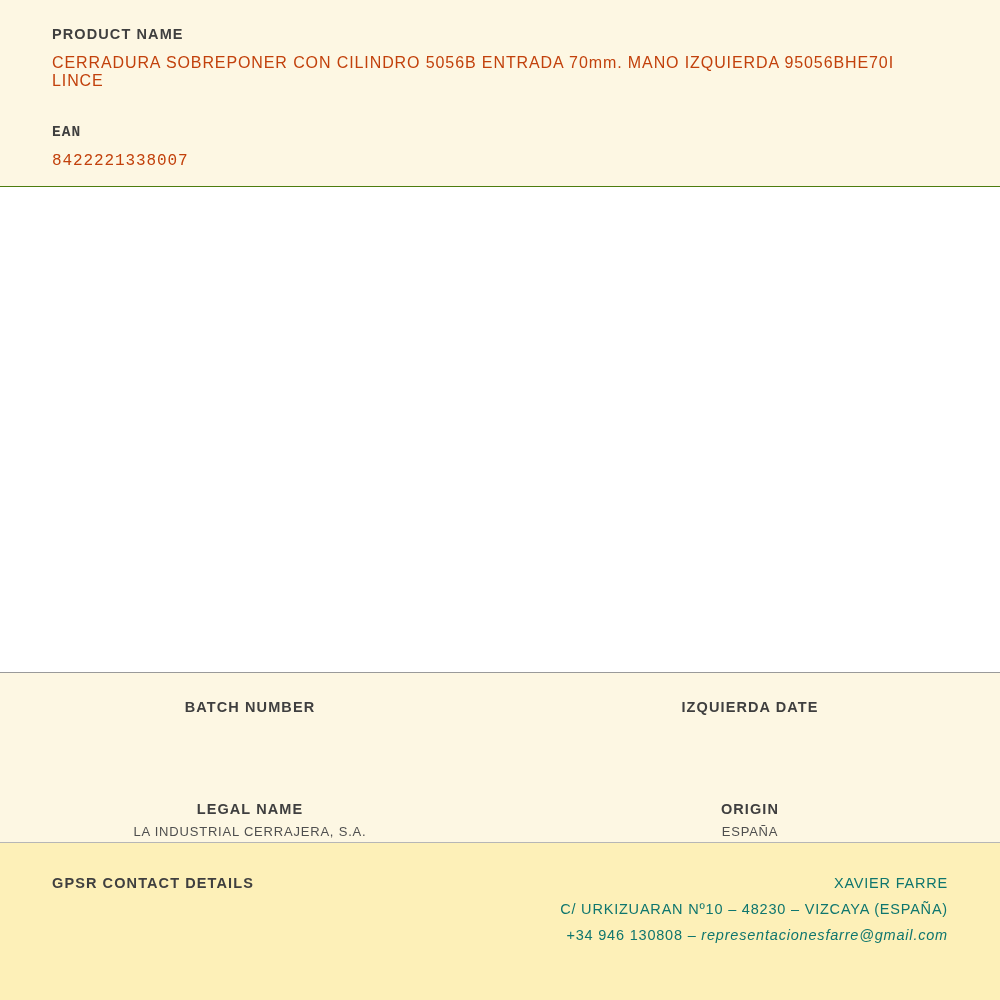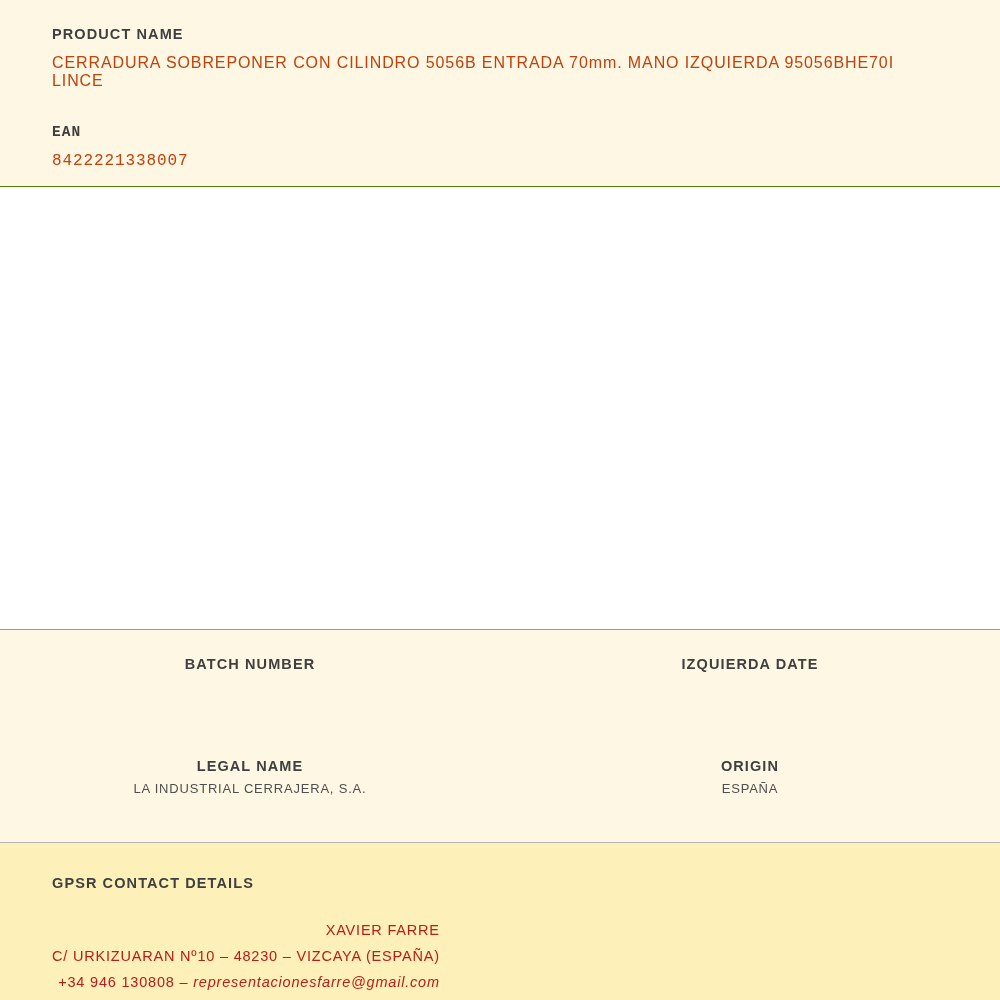--- a/index.html
+++ b/index.html
@@ -55,21 +55,21 @@
     border-bottom: 1px solid #9a9a9a;
     position: relative;
   }
 
   
   .info-band {
     background: #fdf7e3;
     border-bottom: 1px solid #b6b6b6;
     padding: 26px 0 22px 0;
     box-sizing: border-box;
-    height: 213px;
+    height: 170px;
   }
   .info-row {
     display: flex;
     width: 100%;
   }
   .info-col {
     flex: 1 1 50%;
     text-align: center;
     box-sizing: border-box;
   }
@@ -93,37 +93,36 @@
 
   
   .footer {
     background: #fdf0b8;
     height: 157px;
     box-sizing: border-box;
     padding: 32px 52px 0 52px;
     display: flex;
     justify-content: space-between;
     align-items: flex-start;
-    flex-direction: column;
   }
   .footer-label {
     font-size: 14.5px;
     font-weight: bold;
     letter-spacing: 1.1px;
     color: #3f3f3f;
     margin: 0;
     white-space: nowrap;
   }
   .footer-lines {
     text-align: right;
   }
   .footer-line {
     font-size: 14.5px;
     letter-spacing: 0.8px;
-    color: #b91c1c;
+    color: #0f766e;
     margin: 0 0 10px 0;
   }
   .footer-line.email-line {
     font-style: italic;
   }
   .footer-line.email-line .plain {
     font-style: normal;
   }
 </style>
 </head>

